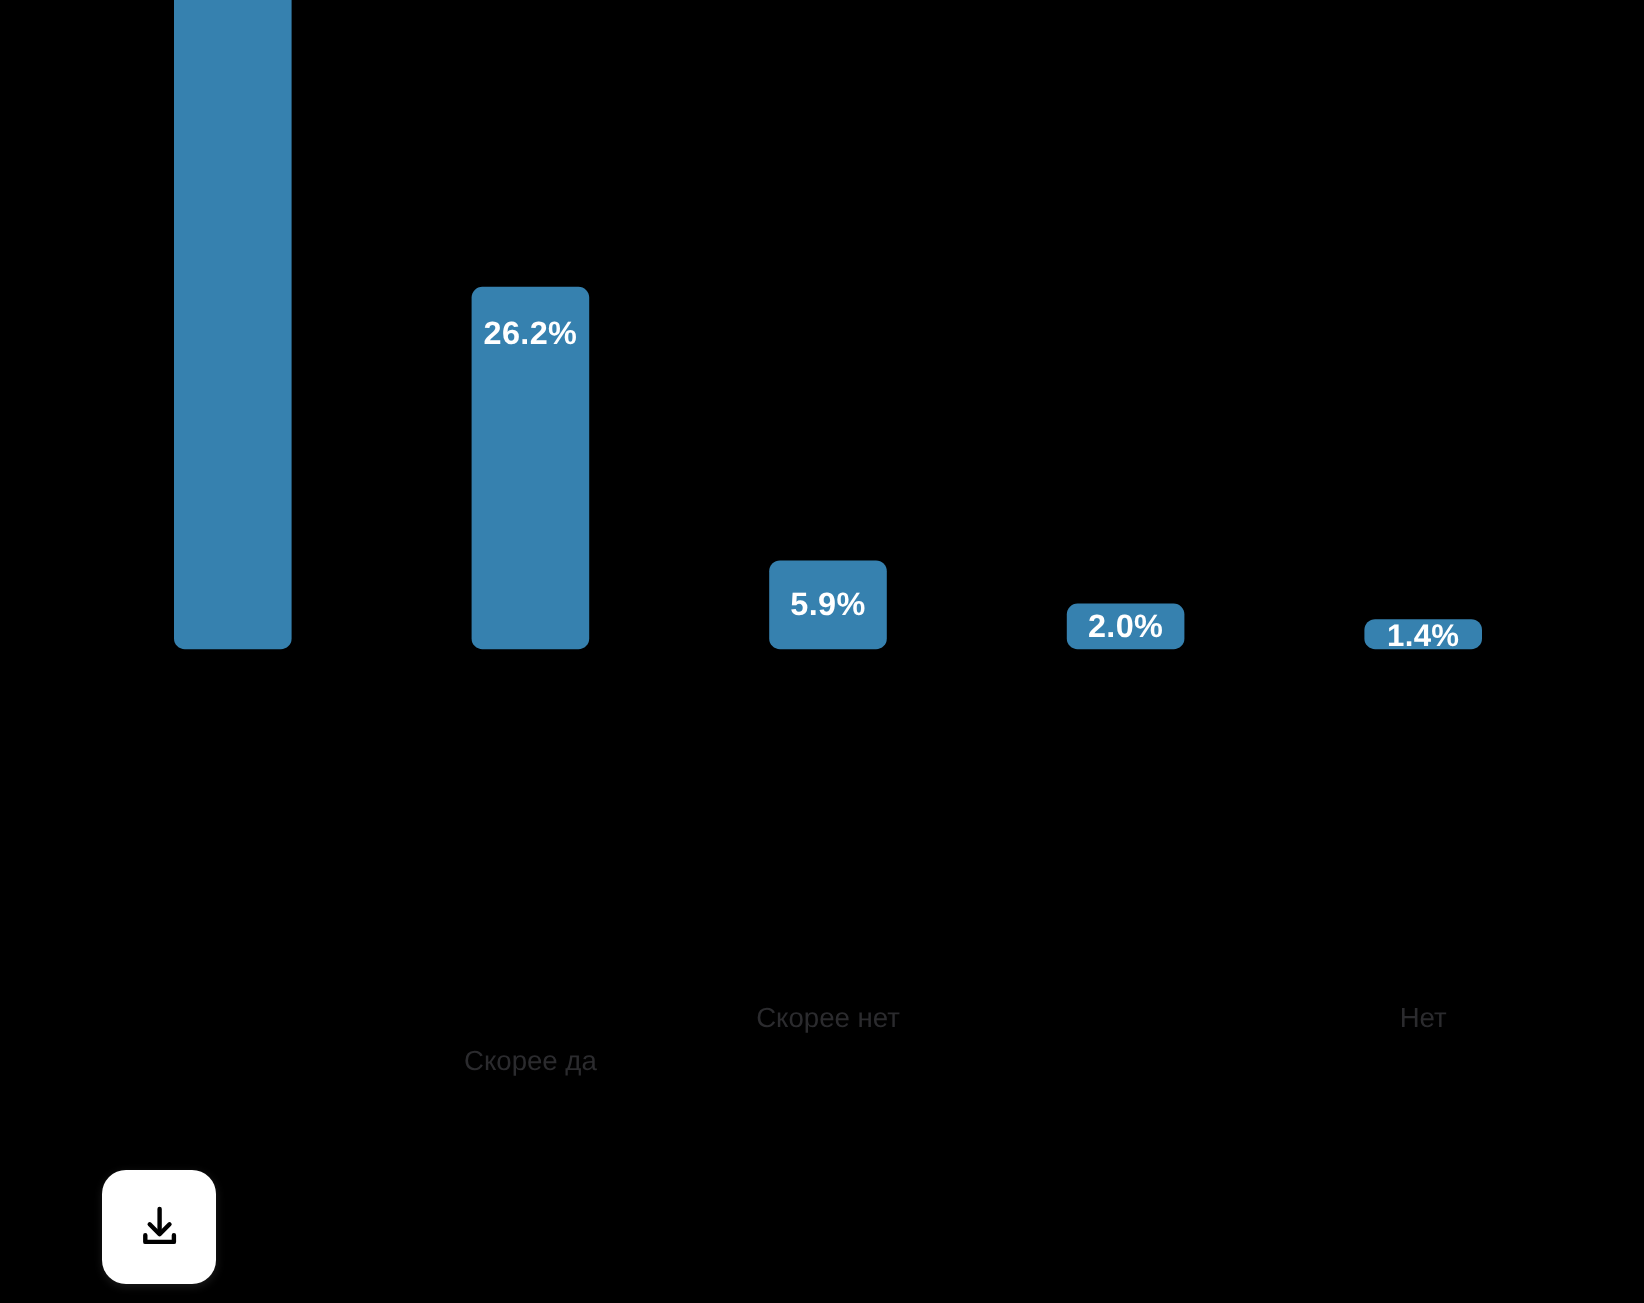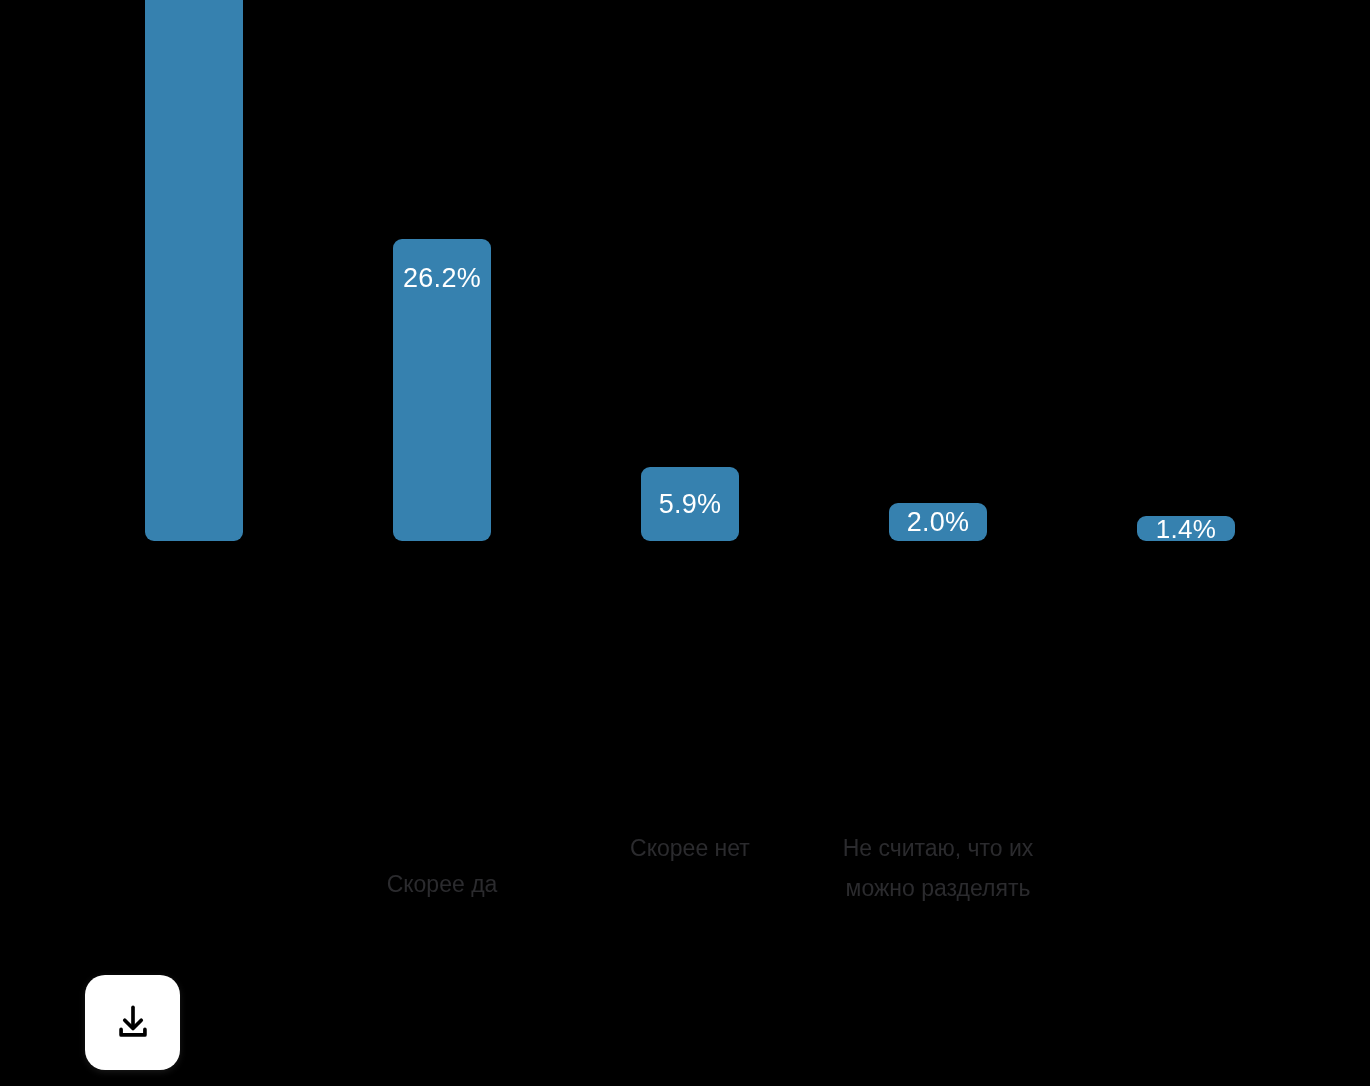--- a/index.html
+++ b/index.html
@@ -48,21 +48,21 @@
     box-sizing: border-box;
   }
 
   .bar-value {
     position: absolute;
     left: 0;
     width: 98px;
     text-align: center;
     color: #ffffff;
     font-size: 27px;
-    font-weight: 400;
+    font-weight: 700;
     letter-spacing: 0.3px;
     line-height: 1;
     white-space: nowrap;
   }
 
   
   .bar-value.inside-top { top: 26px; }
   
   .bar-value.centered { top: 50%; transform: translateY(-50%); }
 
@@ -131,22 +131,21 @@
     </div>
 
     <div class="bar-group" style="left:1186px; height:25px;">
       <div class="bar" style="height:25px;">
         <span class="bar-value centered" style="font-size:26px;text-align:center;">1.4%</span>
       </div>
     </div>
 
     <div class="cat-label" style="left:442px;margin-top:36px;">Скорее да</div>
     <div class="cat-label" style="left:690px;">Скорее нет</div>
-    <div class="cat-label" style="left:938px;">Не считаю, что их
-можно разделять</div>
+    <div class="cat-label" style="left:1186px;">Нет</div>
 
   </div>
 
   <button id="download-button">
     <span>
       <svg width="44" height="44" viewBox="0 0 24 24" fill="none" stroke="#000000" stroke-width="2" stroke-linecap="round" stroke-linejoin="round">
         <path d="M12 3.5 L12 14.5"></path>
         <path d="M7.5 10.5 L12 15 L16.5 10.5"></path>
         <path d="M5.5 15.5 L5.5 18.5 L18.5 18.5 L18.5 15.5"></path>
       </svg>

